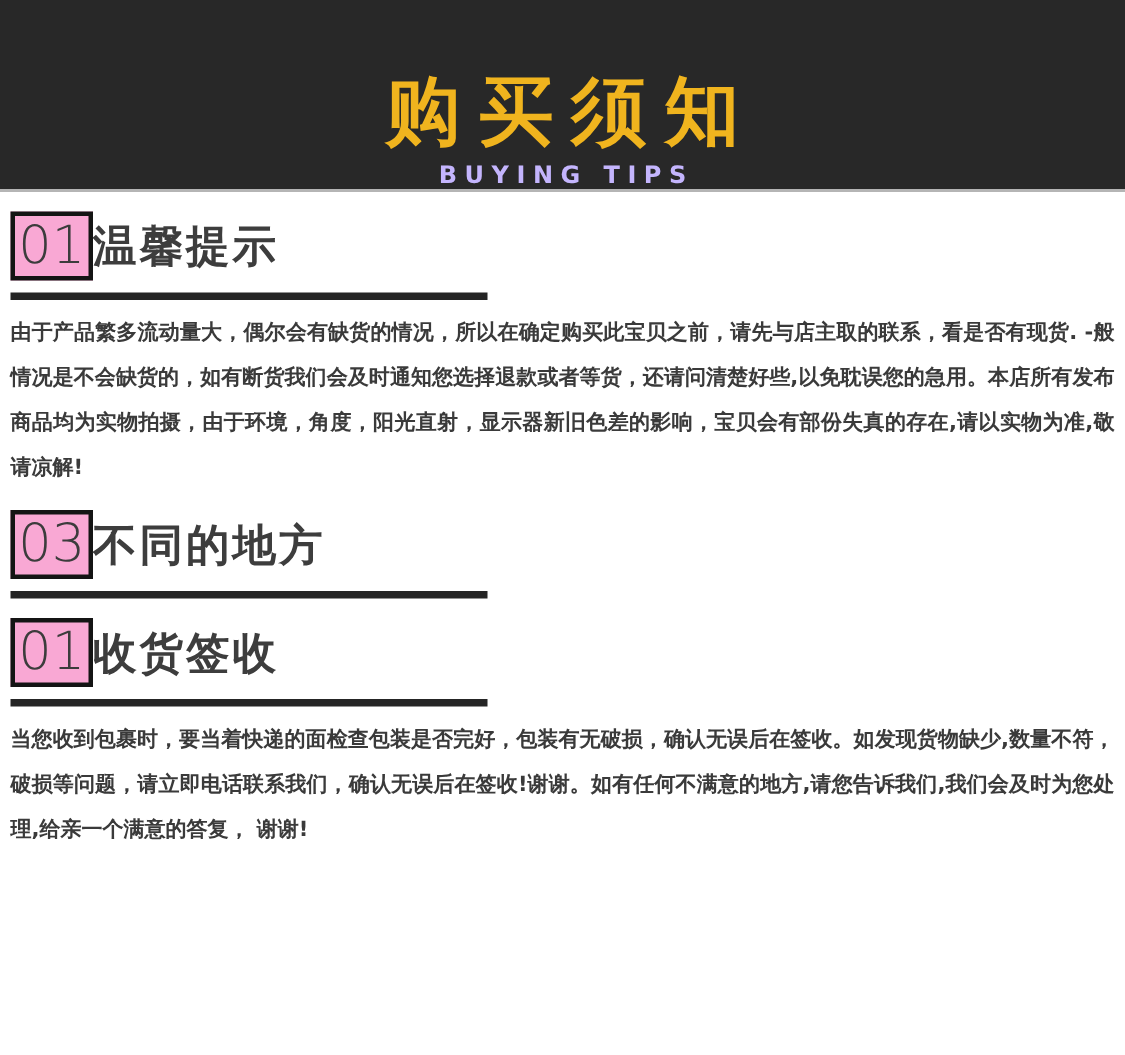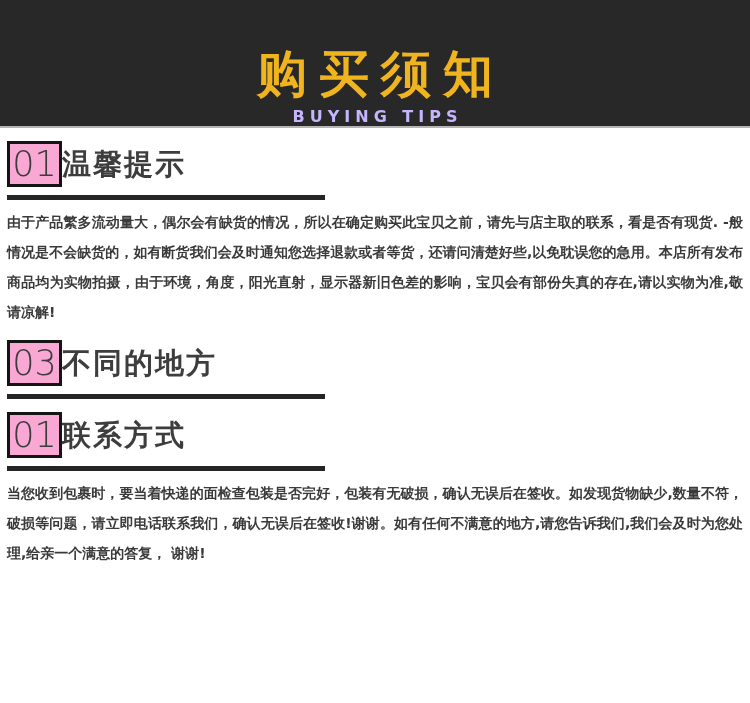--- a/index.html
+++ b/index.html
@@ -115,19 +115,19 @@
     </div>
     <div class="tip-underline"></div>
   </section>
 
 
   <section class="tip">
     <div class="tip-head">
       <div class="num-box">
         <span>01</span>
       </div>
-      <h2 class="tip-title">联系方式</h2>
+      <h2 class="tip-title">收货签收</h2>
     </div>
     <div class="tip-underline"></div>
     <p class="tip-body">当您收到包裹时，要当着快递的面检查包装是否完好，包装有无破损，确认无误后在签收。如发现货物缺少,数量不符，破损等问题，请立即电话联系我们，确认无误后在签收!谢谢。如有任何不满意的地方,请您告诉我们,我们会及时为您处理,给亲一个满意的答复， 谢谢!</p>
   </section>
 
 </main>
 
 </body></html>

